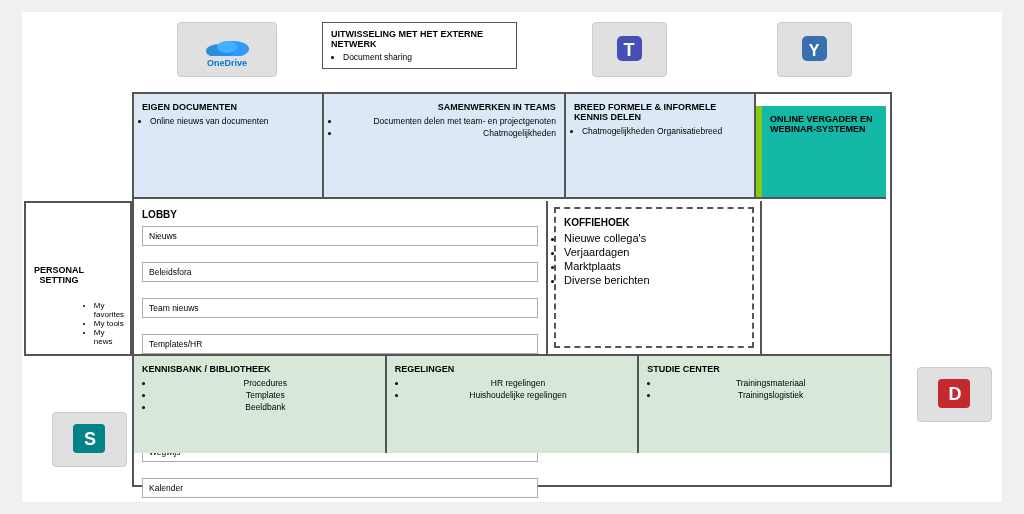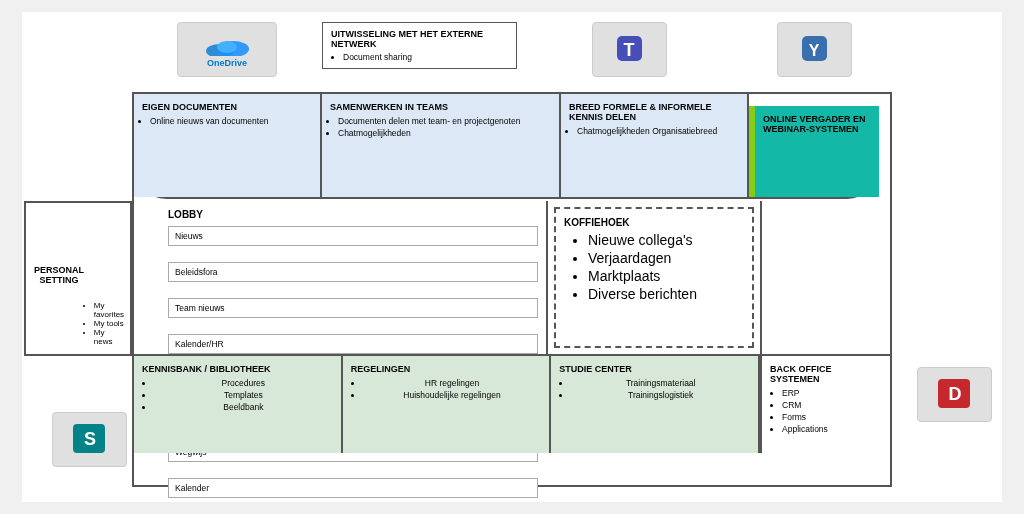--- a/index.html
+++ b/index.html
@@ -60,38 +60,38 @@
       top: 80px; left: 110px;
       width: 760px;
       height: 395px;
       border: 2px solid #555;
       background: white;
     }
 
     
     .top-section {
       position: absolute;
-      top: 0; left: 0; right: 11px;
+      top: 0; left: 0; right: 4px;
       height: 105px;
       display: flex;
       border-bottom: 2px solid #555;
-      border-radius: 32px;
     }
 
     .top-col {
       flex: 1;
       border-right: 2px solid #555;
       padding: 8px;
       background: #dce8f5;
     }
     .top-col:last-child {
       border-right: none;
     }
     .top-col-wide {
       flex: 1.3;
+      text-align: right;
     }
 
     .top-col-title {
       font-size: 9px;
       font-weight: bold;
       margin-bottom: 4px;
       text-transform: uppercase;
     }
     .top-col-bullet {
       font-size: 8.5px;
@@ -121,21 +121,20 @@
       margin-bottom: 3px;
     }
 
     
     .middle-section {
       position: absolute;
       top: 107px; left: 0; right: 0;
       height: 155px;
       display: flex;
       border-bottom: 2px solid #555;
-      padding-left: 26px;
     }
 
     
     .personal-setting {
       position: absolute;
       left: -110px;
       top: 107px;
       width: 108px;
       height: 155px;
       border: 2px solid #555;
@@ -186,23 +185,23 @@
       padding: 8px;
       border: 2px dashed #555;
       margin: 6px;
     }
     .koffiehoek-title {
       font-size: 10px;
       font-weight: bold;
       margin-bottom: 4px;
     }
     .koffiehoek-items {
-      font-size: 14px;
+      font-size: 11px;
       list-style: disc;
-      margin-left: 24px;
+      margin-left: 0;
     }
     .koffiehoek-items li {
       margin-bottom: 2px;
     }
 
     
     .bottom-section {
       position: absolute;
       top: 262px; left: 0; right: 0;
       height: 97px;
@@ -350,21 +349,21 @@
     </div>
 
     <div class="middle-section">
 
       <div class="lobby-section">
         <div class="lobby-title">LOBBY</div>
         <div class="lobby-grid">
           <div class="lobby-item">Nieuws</div>
           <div class="lobby-item">Beleidsfora</div>
           <div class="lobby-item">Team nieuws</div>
-          <div class="lobby-item">Kalender/HR</div>
+          <div class="lobby-item">Templates/HR</div>
           <div class="lobby-item">Wie is wie</div>
           <div class="lobby-item">Search</div>
           <div class="lobby-item">Wegwijs</div>
           <div class="lobby-item">Kalender</div>
         </div>
       </div>
 
       <div class="koffiehoek-section">
         <div class="koffiehoek-title">KOFFIEHOEK</div>
         <ul class="koffiehoek-items">
@@ -398,26 +397,17 @@
       </div>
 
       <div class="bottom-col">
         <div class="bottom-col-title">STUDIE CENTER</div>
         <ul class="bottom-col-items">
           <li>Trainingsmateriaal</li>
           <li>Trainingslogistiek</li>
         </ul>
       </div>
 
-      <div style="width:130px;border-left:2px solid #555;padding:8px;background:white;">
-        <div class="bo-title">BACK OFFICE SYSTEMEN</div>
-        <ul class="bo-items">
-          <li>ERP</li>
-          <li>CRM</li>
-          <li>Forms</li>
-          <li>Applications</li>
-        </ul>
-      </div>
     </div>
 
   </div>
 
 </div>
 
 </body></html>

